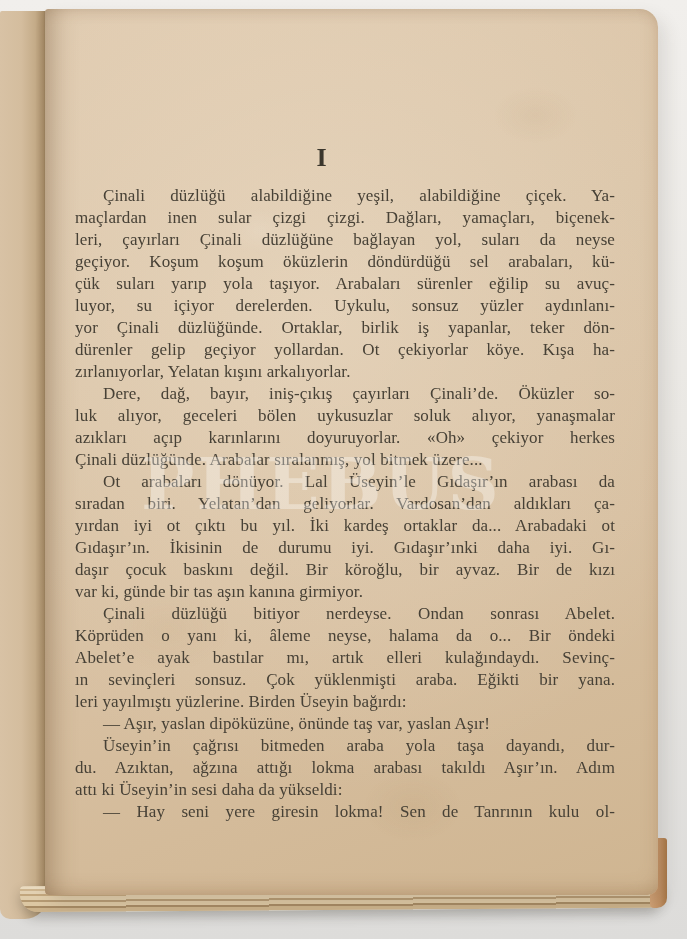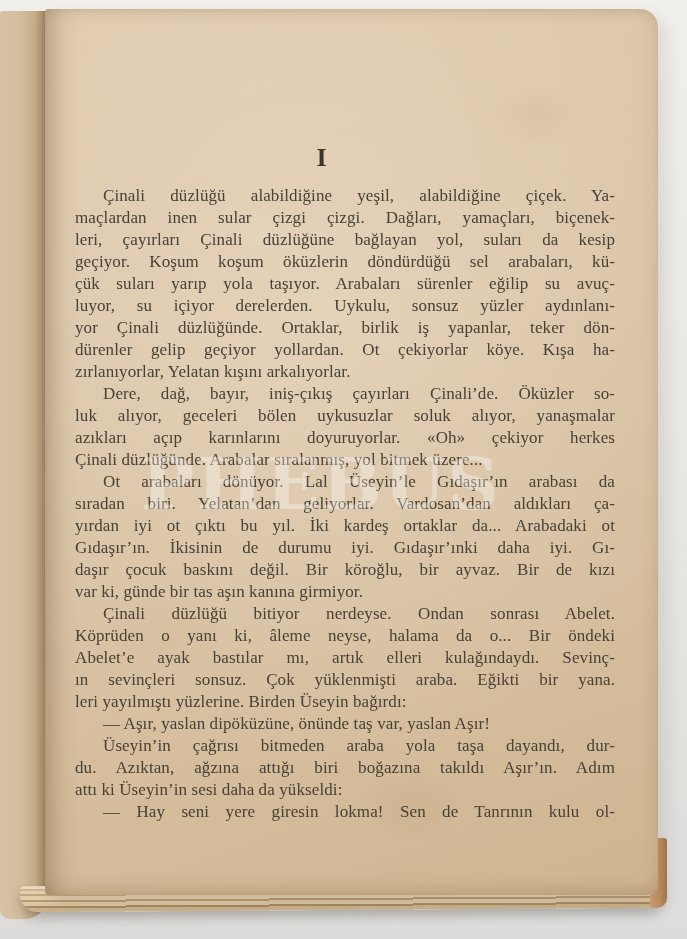--- a/index.html
+++ b/index.html
@@ -92,21 +92,21 @@
 
   <div class="page">
     <div class="heading">
       <span>I</span>
     </div>
 
     <div class="text">
         <div class="para">
           <div class="line firstline">Çinali düzlüğü alabildiğine yeşil, alabildiğine çiçek. Ya-</div>
           <div class="line">maçlardan inen sular çizgi çizgi. Dağları, yamaçları, biçenek-</div>
-          <div class="line">leri, çayırları Çinali düzlüğüne bağlayan yol, suları da kesip</div>
+          <div class="line">leri, çayırları Çinali düzlüğüne bağlayan yol, suları da neyse</div>
           <div class="line">geçiyor. Koşum koşum öküzlerin döndürdüğü sel arabaları, kü-</div>
           <div class="line">çük suları yarıp yola taşıyor. Arabaları sürenler eğilip su avuç-</div>
           <div class="line">luyor, su içiyor derelerden. Uykulu, sonsuz yüzler aydınlanı-</div>
           <div class="line">yor Çinali düzlüğünde. Ortaklar, birlik iş yapanlar, teker dön-</div>
           <div class="line">dürenler gelip geçiyor yollardan. Ot çekiyorlar köye. Kışa ha-</div>
           <div class="line lastline">zırlanıyorlar, Yelatan kışını arkalıyorlar.</div>
         </div>
         <div class="para">
           <div class="line firstline">Dere, dağ, bayır, iniş-çıkış çayırları Çinali’de. Öküzler so-</div>
           <div class="line">luk alıyor, geceleri bölen uykusuzlar soluk alıyor, yanaşmalar</div>
@@ -126,21 +126,21 @@
           <div class="line">Köprüden o yanı ki, âleme neyse, halama da o... Bir öndeki</div>
           <div class="line">Abelet’e ayak bastılar mı, artık elleri kulağındaydı. Sevinç-</div>
           <div class="line">ın sevinçleri sonsuz. Çok yüklenmişti araba. Eğikti bir yana.</div>
           <div class="line lastline">leri yayılmıştı yüzlerine. Birden Üseyin bağırdı:</div>
         </div>
         <div class="para">
           <div class="line firstline lastline">— Aşır, yaslan dipöküzüne, önünde taş var, yaslan Aşır!</div>
         </div>
         <div class="para">
           <div class="line firstline">Üseyin’in çağrısı bitmeden araba yola taşa dayandı, dur-</div>
-          <div class="line">du. Azıktan, ağzına attığı biri boğazına takıldı Aşır’ın. Adım</div>
+          <div class="line">du. Azıktan, ağzına attığı lokma arabası takıldı Aşır’ın. Adım</div>
           <div class="line lastline">attı ki Üseyin’in sesi daha da yükseldi:</div>
         </div>
         <div class="para justify-last">
           <div class="line firstline lastline">— Hay seni yere giresin lokma! Sen de Tanrının kulu ol-</div>
         </div>
       </div>
 
     <div class="watermark">PHEBUS</div>
   </div>
 

